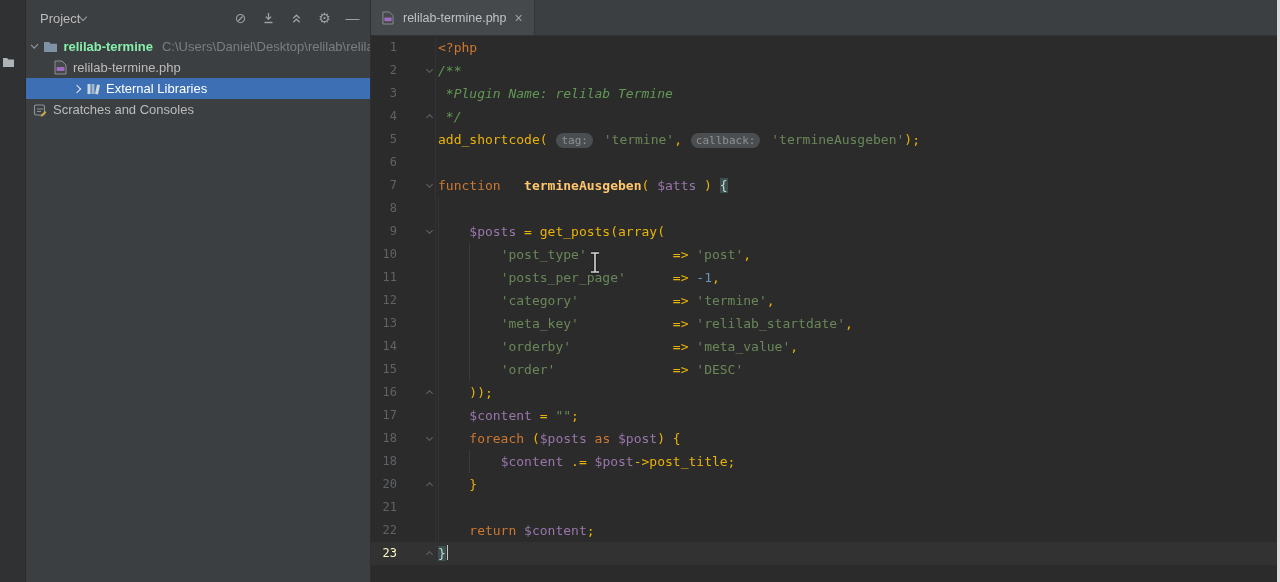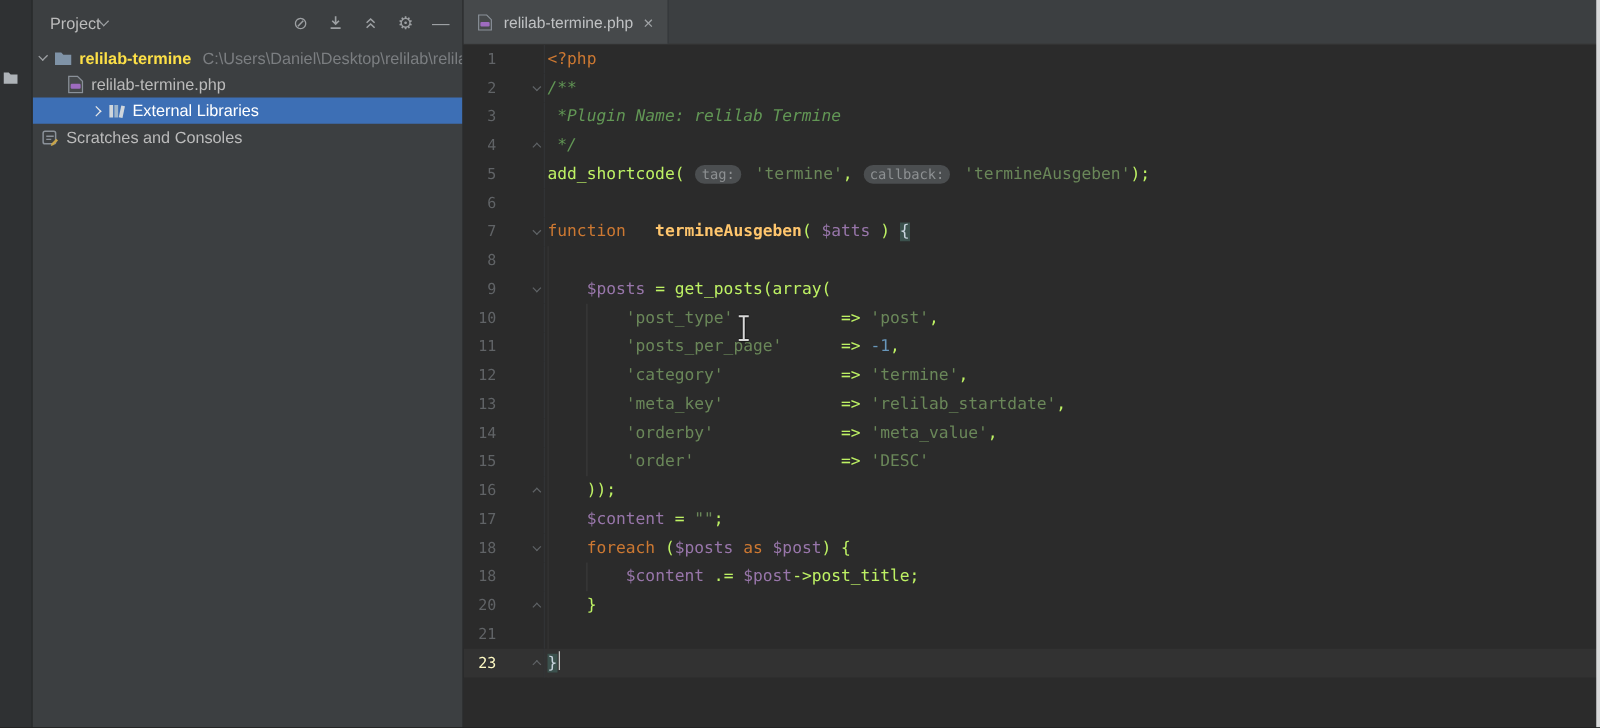--- a/index.html
+++ b/index.html
@@ -36,21 +36,21 @@
   .tree { width:100%; }
   .tree-row {
     height:21px; display:flex; align-items:center; gap:5px;
     white-space:nowrap; overflow:hidden; padding-left:6px;
   }
   .tree-row.indent1 { padding-left:26px; }
   .tree-row.indent05 { }
   .tree-row.selected { background:#3d6fb5; color:#ffffff;padding-left:48px; }
   .tlabel { color:#bbbbbb; }
   .tree-row.selected .tlabel { color:#ffffff; }
-  .tlabel.root { font-weight:bold; color:#fde047; }
+  .tlabel.root { font-weight:bold; color:#86efac; }
   .tpath { color:#7b7e81; margin-left:4px; overflow:hidden; flex-shrink:1; }
   .ticon { flex:0 0 16px; height:16px; display:inline-flex; align-items:center; justify-content:center; }
 
   
   .editor-col { flex:1; display:flex; flex-direction:column; border-left:1px solid #2d2f30; min-width:0; }
   .tab-bar {
     height:36px; background:#3c3f41; border-bottom:1px solid #323232;
     display:flex; align-items:stretch;
   }
   .tab {
@@ -75,21 +75,21 @@
   .gutter { flex:0 0 65px; display:flex; border-right:1px solid #313335; }
   .line-num { width:26px; text-align:right; color:#606366; font-size:12px; font-family:"DejaVu Sans Mono",monospace; }
   .current .line-num { color:#fef9c3; }
   .fold-area { flex:1; position:relative; }
   .fold-marker { position:absolute; left:30px; width:5px; height:5px;
                  border-right:1.5px solid #5f6366; border-bottom:1.5px solid #5f6366; }
   .fold-marker.down { top:8px;  transform:rotate(45deg); }
   .fold-marker.up   { top:10px; transform:rotate(-135deg); }
   .code-text { white-space:pre; padding-left:2px; color:#a9b7c6; }
 
-  .seg.def { color:#bef264; }
+  .seg.def { color:#eab308; }
   .seg.kw  { color:#cc7832; }
   .seg.str { color:#6a8759; }
   .seg.num { color:#6897bb; }
   .seg.doc { color:#629755; font-style:italic; }
   .seg.fn  { color:#ffc66d; font-weight:bold; }
   .seg.var { color:#9876aa; }
   .seg.brace { color:#c9d4de; background:#3b514d; }
   .seg.hint {
     background:#4b4e50; color:#8e9193; border-radius:8px;
     font-size:11px; padding:1px 5px; margin:16px 3px 0 1px; font-style:normal;
@@ -363,20 +363,27 @@
             </div>
             <span class="code-text"><span class="seg def">    }</span></span>
           </div>
           <div class="code-line">
             <div class="gutter">
               <span class="line-num">21</span>
               <span class="fold-area"></span>
             </div>
             <span class="code-text"></span>
           </div>
+          <div class="code-line">
+            <div class="gutter">
+              <span class="line-num">22</span>
+              <span class="fold-area"></span>
+            </div>
+            <span class="code-text"><span class="seg def">    </span><span class="seg kw">return </span><span class="seg var">$content</span><span class="seg def">;</span></span>
+          </div>
           <div class="code-line current">
             <div class="gutter">
               <span class="line-num">23</span>
               <span class="fold-area">
                 <span class="fold-marker up"></span>
               </span>
             </div>
             <span class="code-text"><span class="seg brace">}</span><span class="caret"></span></span>
           </div>
         </div>

